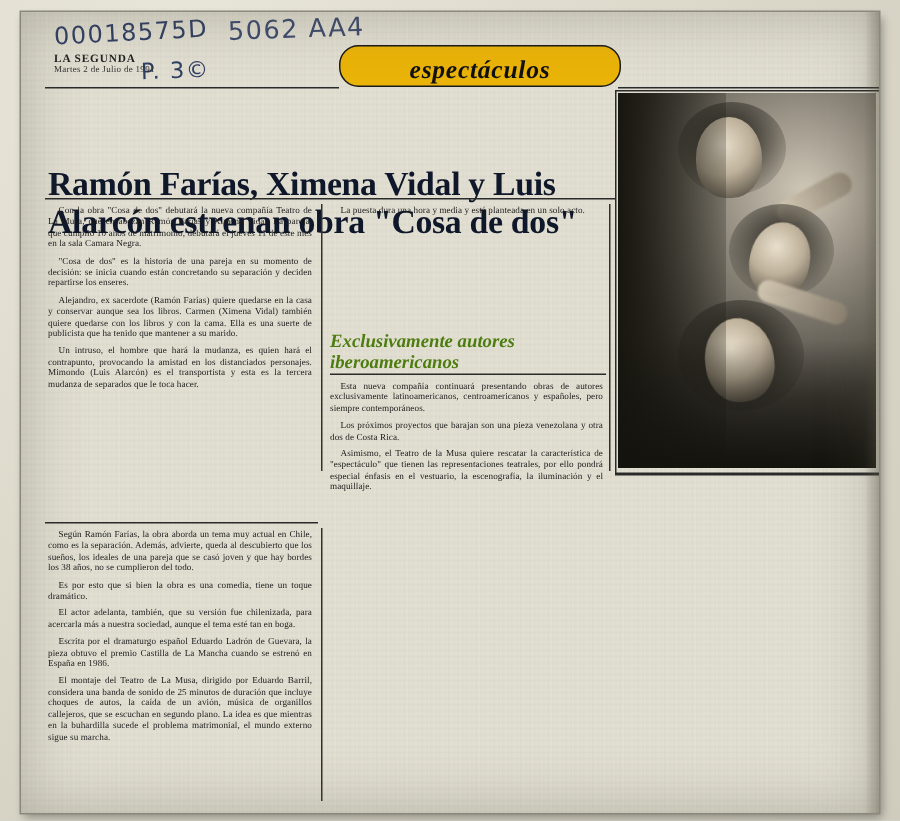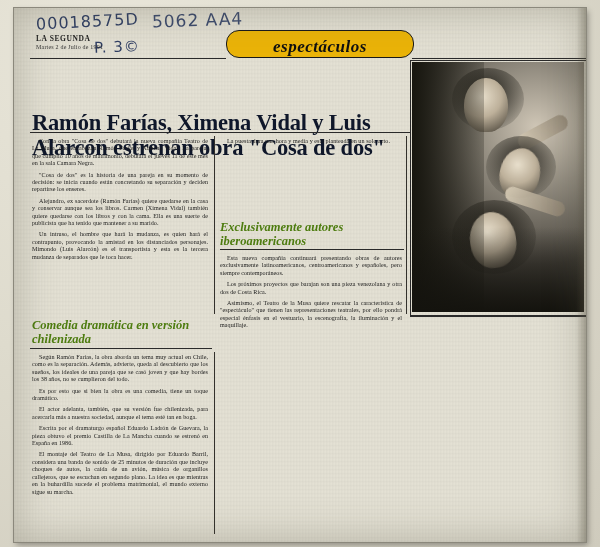--- a/index.html
+++ b/index.html
@@ -209,21 +209,20 @@
     </div>
 
     <div class="subhead" id="sub-autores">Exclusivamente autores iberoamericanos</div>
     <div class="rule" id="rule-autores"></div>
     <div class="col" id="col2b">
       <p>Esta nueva compañía continuará presentando obras de autores exclusivamente latinoamericanos, centroamericanos y españoles, pero siempre contemporáneos.</p>
       <p>Los próximos proyectos que barajan son una pieza venezolana y otra dos de Costa Rica.</p>
       <p>Asimismo, el Teatro de la Musa quiere rescatar la característica de "espectáculo" que tienen las representaciones teatrales, por ello pondrá especial énfasis en el vestuario, la escenografía, la iluminación y el maquillaje.</p>
     </div>
 
-    <div class="subhead" id="sub-comedia">Comedia dramática en versión chilenizada</div>
     <div class="rule" id="rule-comedia"></div>
     <div class="col" id="col1b">
       <p>Según Ramón Farías, la obra aborda un tema muy actual en Chile, como es la separación. Además, advierte, queda al descubierto que los sueños, los ideales de una pareja que se casó joven y que hay bordes los 38 años, no se cumplieron del todo.</p>
       <p>Es por esto que si bien la obra es una comedia, tiene un toque dramático.</p>
       <p>El actor adelanta, también, que su versión fue chilenizada, para acercarla más a nuestra sociedad, aunque el tema esté tan en boga.</p>
       <p>Escrita por el dramaturgo español Eduardo Ladrón de Guevara, la pieza obtuvo el premio Castilla de La Mancha cuando se estrenó en España en 1986.</p>
       <p>El montaje del Teatro de La Musa, dirigido por Eduardo Barril, considera una banda de sonido de 25 minutos de duración que incluye choques de autos, la caída de un avión, música de organillos callejeros, que se escuchan en segundo plano. La idea es que mientras en la buhardilla sucede el problema matrimonial, el mundo externo sigue su marcha.</p>
     </div>
 
     <div id="photo">

